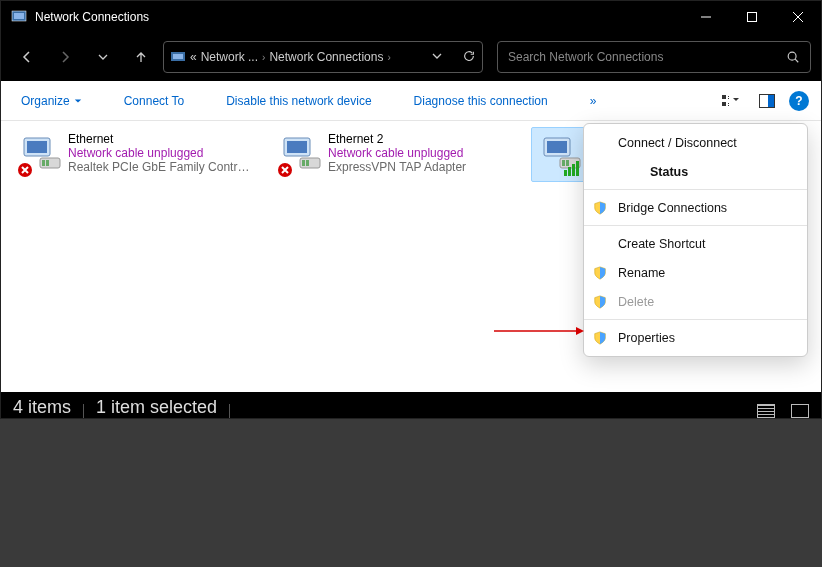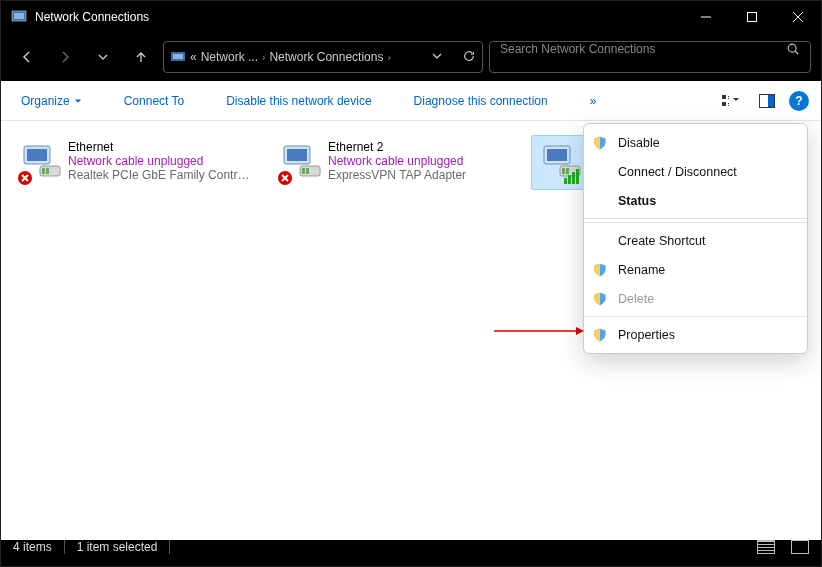--- a/index.html
+++ b/index.html
@@ -1,52 +1,52 @@
 <!DOCTYPE html>
 <html><head>
 <meta charset="utf-8">
 <style>
 * { box-sizing: border-box; margin: 0; padding: 0; font-family: "Segoe UI", sans-serif; }
 body { background: #3a3a3a; width: 822px; height: 567px; overflow: hidden; }
-.window { width: 822px; height: 567px; background: #fff; display: flex; flex-direction: column; border: 1px solid #222; }
+.window { width: 822px; height: 419px; background: #fff; display: flex; flex-direction: column; border: 1px solid #222; }
 .titlebar { height: 32px; background: #000; display: flex; align-items: center; color: #fff; font-size: 12px; }
 .titlebar .icon { width: 16px; height: 16px; margin: 0 8px 0 10px; }
 .titlebar .title { flex: 1; }
 .winbtns { display: flex; }
 .winbtn { width: 46px; height: 32px; display: flex; align-items: center; justify-content: center; color: #fff; }
 .navbar { height: 48px; background: #000; display: flex; align-items: center; padding: 0 10px; gap: 6px; }
 .navbtn, .navbtn2 { width: 32px; height: 32px; display: flex; align-items: center; justify-content: center; color: #ccc; border-radius: 4px; }
 .navbtn2 { color: #999; }
 .addressbar { flex: 0 0 320px; height: 32px; background: #000; border: 1px solid #555; border-radius: 4px; display: flex; align-items: center; padding: 0 6px; gap: 4px; color: #ccc; font-size: 12px; }
 .addressbar .seg { white-space: nowrap; overflow: hidden; text-overflow: ellipsis; }
 .addressbar .chev { color: #888; font-size: 10px; }
-.searchbar { flex: 1; height: 32px; background: #000; border: 1px solid #555; border-radius: 4px; display: flex; align-items: flex-start; padding: 0 10px; color: #888; font-size: 12px; }
+.searchbar { flex: 1; height: 32px; background: #000; border: 1px solid #555; border-radius: 4px; display: flex; align-items: center; padding: 0 10px; color: #888; font-size: 12px; margin-left: 8px; }
 .searchbar span.ph { flex: 1; }
 .cmdbar { height: 40px; border-bottom: 1px solid #e5e5e5; display: flex; align-items: center; padding: 0 12px; font-size: 12px; color: #0066cc; gap: 8px; }
 .cmdbtn { padding: 4px 8px; display: flex; align-items: center; gap: 4px; border-radius: 3px; }
 .cmdsep { width: 10px; }
 .cmdspacer { flex: 1; }
 .viewbtn, .panebtn, .helpbtn { width: 28px; height: 28px; display: flex; align-items: center; justify-content: center; border-radius: 3px; }
 .helpbtn { background: #0078d4; color: #fff; border-radius: 50%; width: 20px; height: 20px; font-size: 12px; font-weight: bold; }
 .content { flex: 1; background: #fff; position: relative; padding: 6px 10px; display: flex; flex-wrap: wrap; align-content: flex-start; gap: 2px 10px; }
-.conn { width: 250px; height: 55px; display: flex; padding: 4px; border-radius: 2px; border: 1px solid transparent; margin-top: 8px; }
+.conn { width: 250px; height: 55px; display: flex; padding: 4px; border-radius: 2px; border: 1px solid transparent; }
 .conn.selected { background: #cce8ff; border: 1px solid #99d1ff; }
 .conn .bigicon { width: 48px; height: 48px; flex-shrink: 0; position: relative; }
 .conn .info { flex: 1; padding-left: 4px; font-size: 12px; overflow: hidden; }
 .conn .name { color: #000; white-space: nowrap; overflow: hidden; text-overflow: ellipsis; }
 .conn .status { color: #a21caf; white-space: nowrap; overflow: hidden; text-overflow: ellipsis; }
 .conn .device { color: #6a6a6a; white-space: nowrap; overflow: hidden; text-overflow: ellipsis; }
 .ctxmenu { position: absolute; left: 582px; top: 2px; width: 225px; background: #fff; border: 1px solid #ccc; border-radius: 6px; box-shadow: 0 8px 24px rgba(0,0,0,0.18); padding: 4px 0; font-size: 12.5px; }
 .ctxitem { height: 29px; display: flex; align-items: center; padding: 0 10px 0 8px; gap: 10px; color: #111; }
-.ctxitem.bold { font-weight: 600; }
+.ctxitem.bold { font-weight: 600; margin-left: 32px; }
 .ctxitem.disabled { color: #9a9a9a; }
 .ctxitem .shield { width: 16px; height: 16px; flex-shrink: 0; display: flex; align-items: center; justify-content: center; }
 .ctxsep { height: 1px; background: #e3e3e3; margin: 3px 0; }
 .arrow { position: absolute; left: 493px; top: 205px; width: 90px; height: 10px; pointer-events: none; }
-.statusbar { height: 26px; background: #000; color: #ddd; font-size: 12px; display: flex; align-items: flex-start; padding: 0 12px; gap: 12px; }
+.statusbar { height: 26px; background: #000; color: #ddd; font-size: 18px; display: flex; align-items: flex-end; padding: 0 12px; gap: 12px; }
 .statusbar .sep { width: 1px; height: 14px; background: #555; }
 .statusbar .spacer { flex: 1; }
 .sb-icon { width: 18px; height: 14px; border: 1px solid #bbb; display: inline-block; margin-left: 4px; }
 </style>
 </head>
 <body>
 
 <div class="window">
 
   <div class="titlebar">
@@ -215,38 +215,38 @@
             <rect x="40" y="29" width="3" height="15" fill="#2a2"></rect>
           </svg></div>
         <div class="info">
           <div class="name"></div>
           <div class="status"></div>
           <div class="device"></div>
         </div>
       </div>
       <div class="ctxmenu">
 
-    <div class="ctxitem">
-          <span class="shield">
-            <svg width="14" height="14" viewBox="0 0 16 16">
-              <path d="M8 1 L14 3 V8 C14 12 8 15 8 15 C8 15 2 12 2 8 V3 Z" fill="#ffd24a" stroke="#c89b00" stroke-width="0.6"></path>
-              <path d="M8 1 L14 3 V8 C14 12 8 15 8 15 V1 Z" fill="#4aa3ff"></path>
-            </svg>
-          </span>
-          <span>Disable</span>
-        </div>
         <div class="ctxitem">
           <span class="shield"></span>
           <span>Connect / Disconnect</span>
         </div>
         <div class="ctxitem bold">
           <span class="shield"></span>
           <span>Status</span>
         </div>
         <div class="ctxsep"></div>
+        <div class="ctxitem">
+          <span class="shield">
+            <svg width="14" height="14" viewBox="0 0 16 16">
+              <path d="M8 1 L14 3 V8 C14 12 8 15 8 15 C8 15 2 12 2 8 V3 Z" fill="#ffd24a" stroke="#c89b00" stroke-width="0.6"></path>
+              <path d="M8 1 L14 3 V8 C14 12 8 15 8 15 V1 Z" fill="#4aa3ff"></path>
+            </svg>
+          </span>
+          <span>Bridge Connections</span>
+        </div>
         <div class="ctxsep"></div>
         <div class="ctxitem">
           <span class="shield"></span>
           <span>Create Shortcut</span>
         </div>
         <div class="ctxitem">
           <span class="shield">
             <svg width="14" height="14" viewBox="0 0 16 16">
               <path d="M8 1 L14 3 V8 C14 12 8 15 8 15 C8 15 2 12 2 8 V3 Z" fill="#ffd24a" stroke="#c89b00" stroke-width="0.6"></path>
               <path d="M8 1 L14 3 V8 C14 12 8 15 8 15 V1 Z" fill="#4aa3ff"></path>

